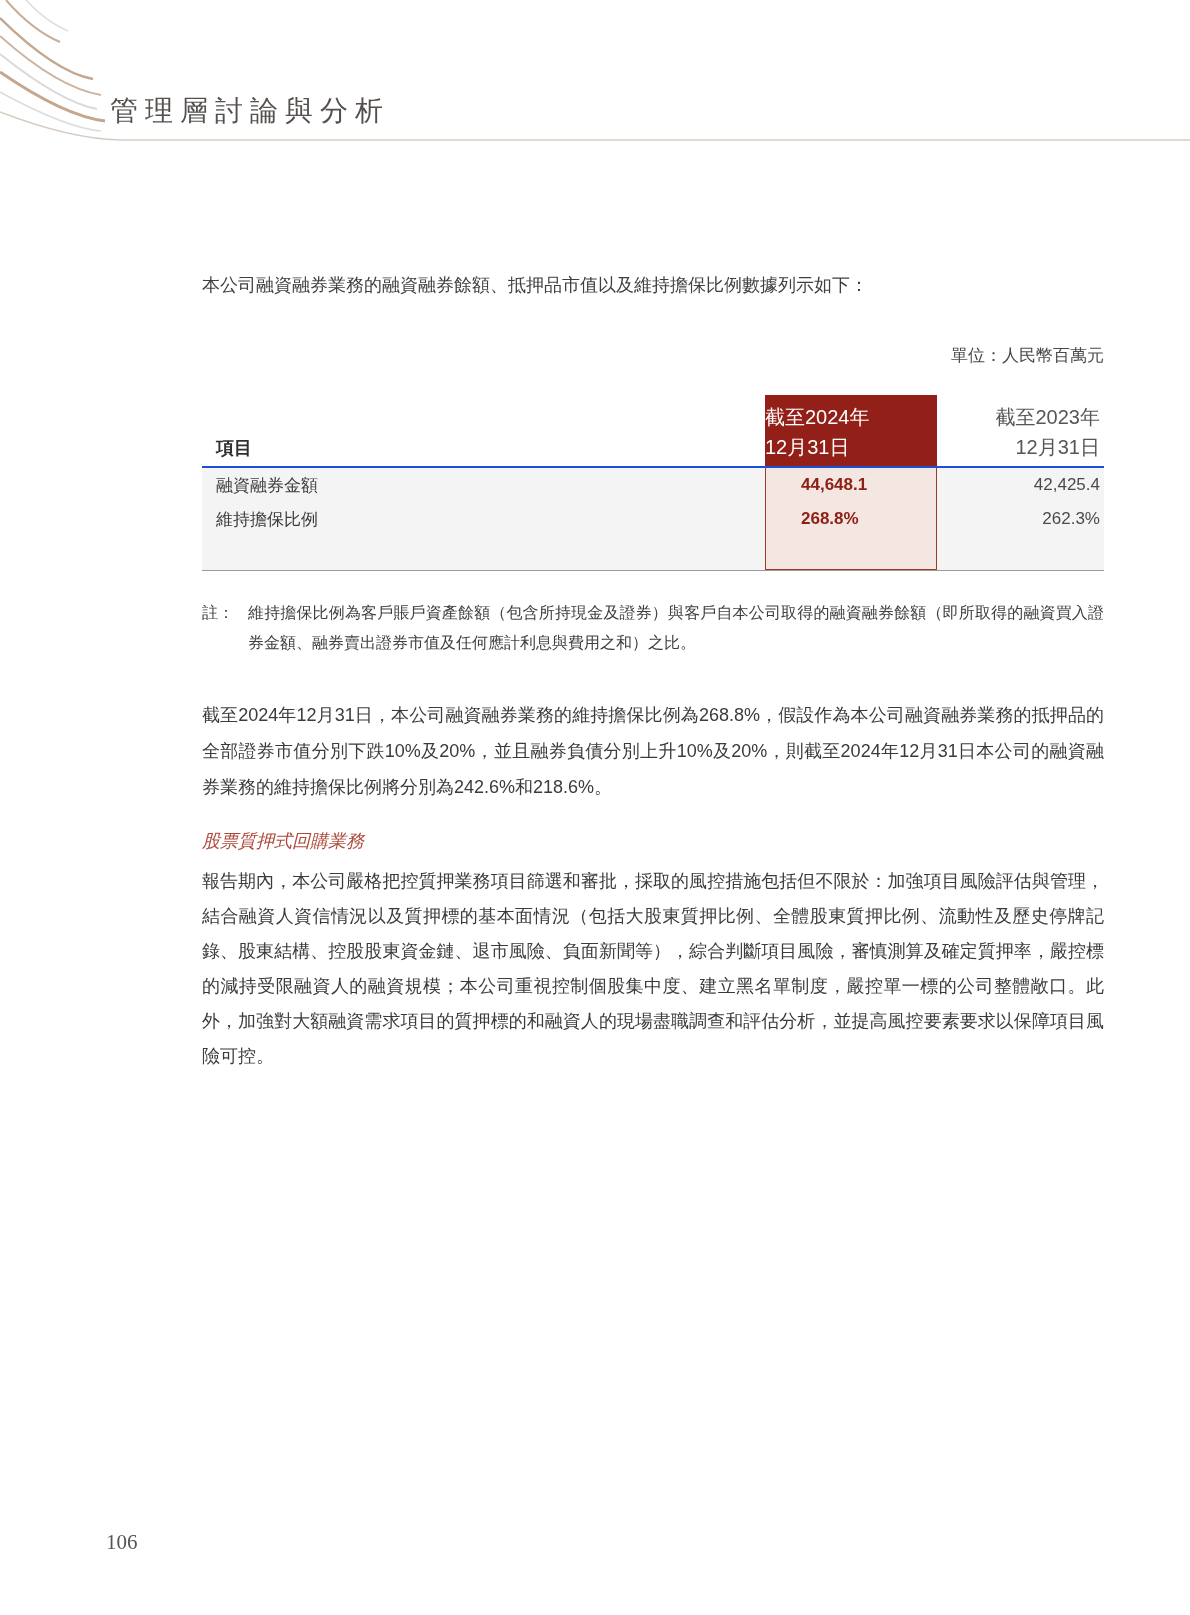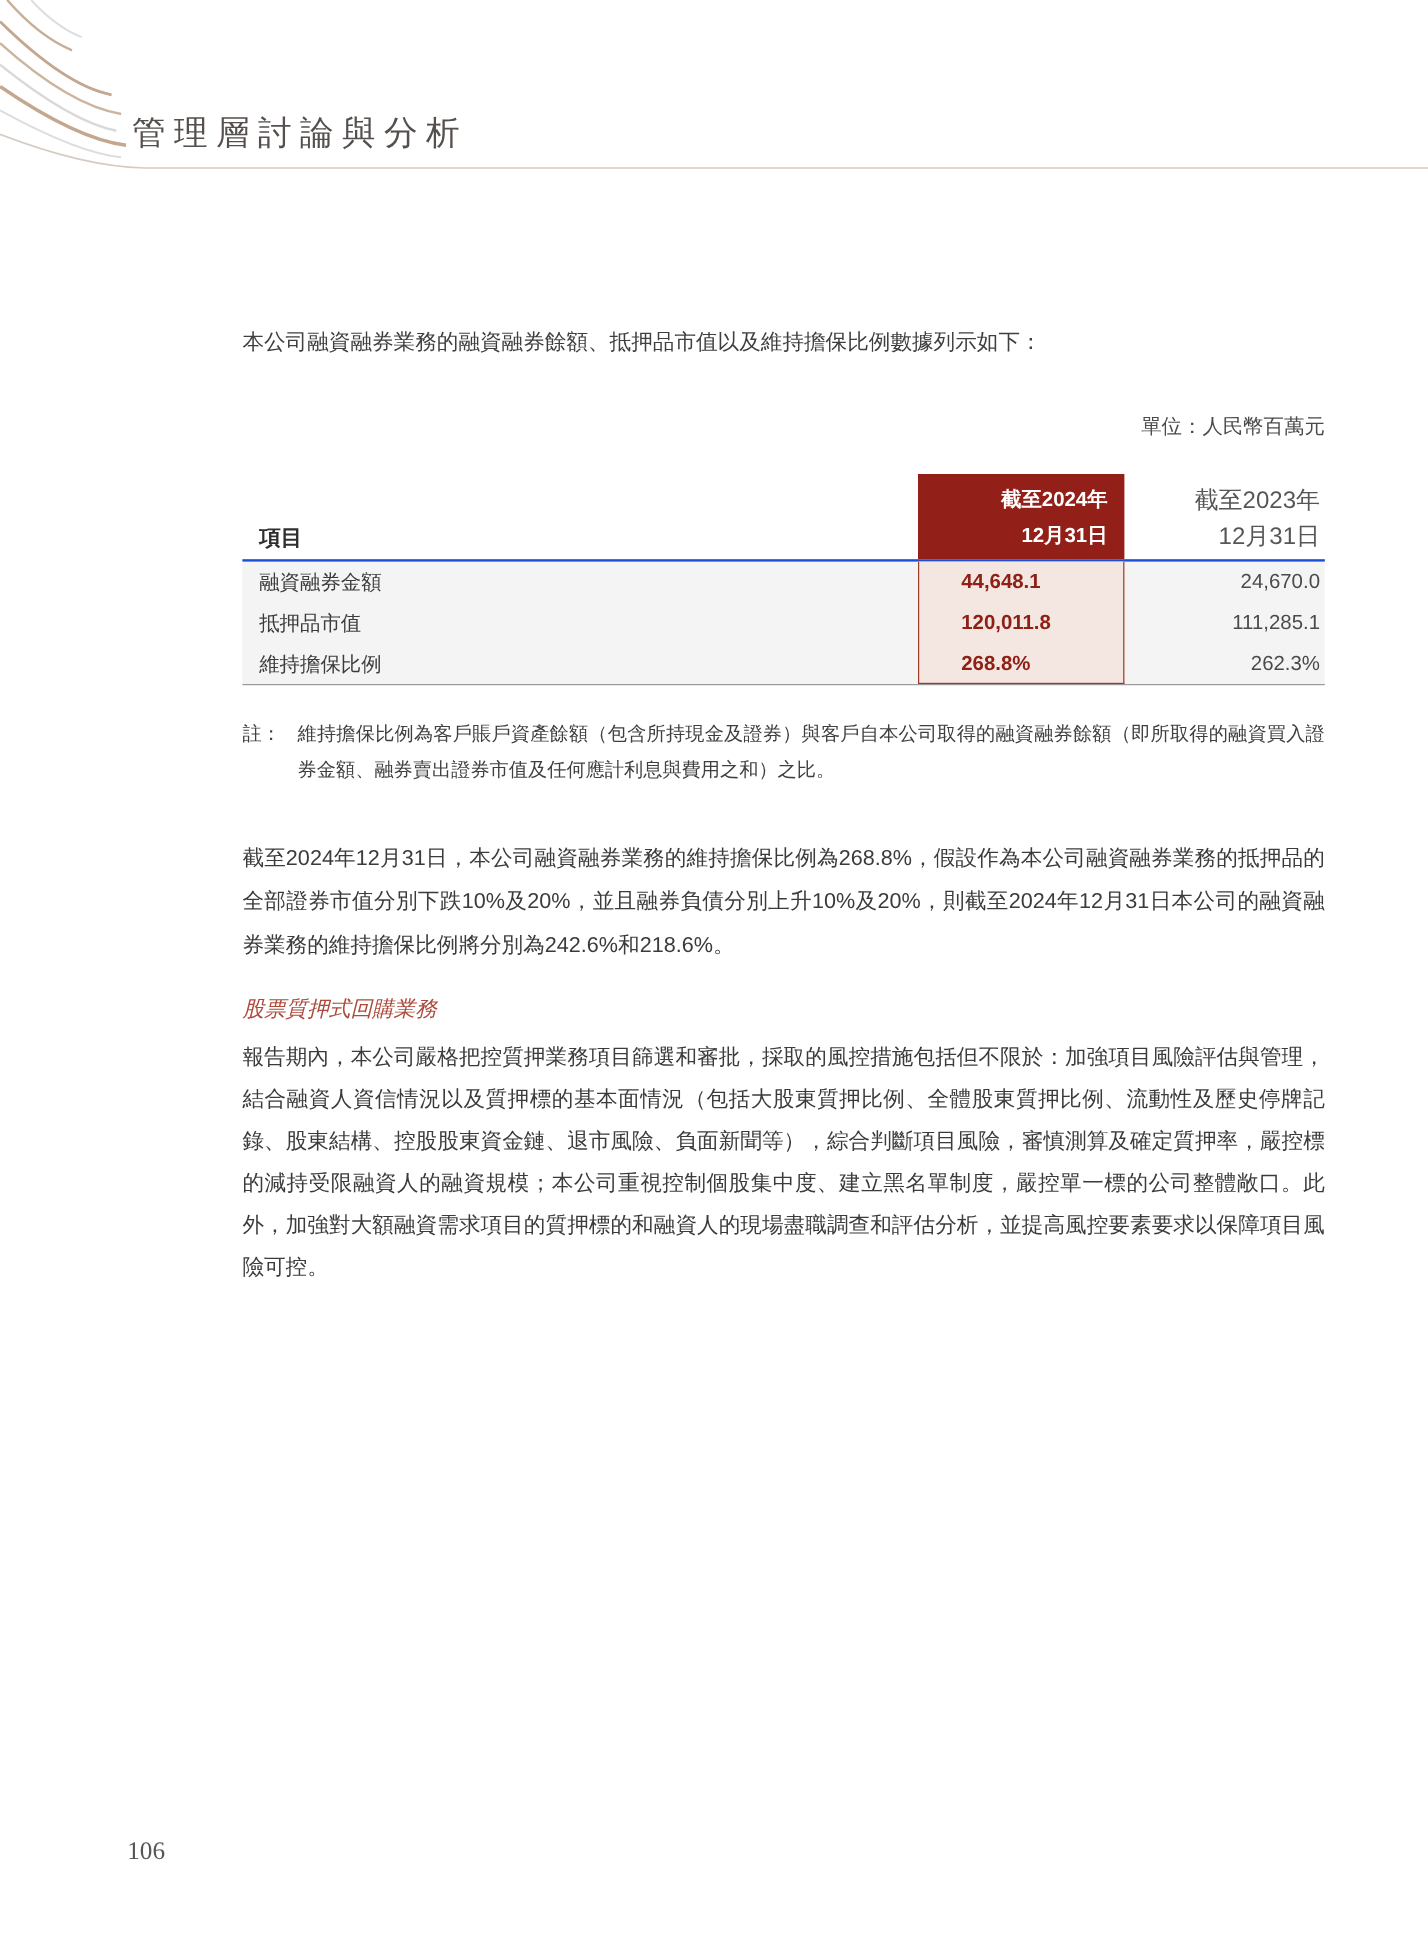--- a/index.html
+++ b/index.html
@@ -22,22 +22,22 @@
   
   .content{position:absolute;left:202px;width:902px;}
   .intro-paragraph{top:270px;font-size:18px;line-height:30px;}
   .unit-label{top:344px;text-align:right;font-size:17px;color:#4a4a4a;}
   
   .fin-table{position:absolute;top:395px;left:202px;width:902px;}
   .tbl-header{position:relative;height:71px;}
   .col-2024-header{
     position:absolute;left:563px;top:0;width:172px;height:71px;
     background:#932018;color:#ffffff;
-    text-align:right;box-sizing:border-box;padding:7px 14px 0 0;
-    font-weight:bold;font-size:17px;line-height:30px;
+    box-sizing:border-box;padding:7px 14px 0 0;
+    font-weight:normal;font-size:20px;line-height:30px;
   }
   .col-2023-header{
     position:absolute;right:4px;top:0;height:71px;
     text-align:right;box-sizing:border-box;padding-top:7px;
     color:#565656;font-size:20px;line-height:30px;
   }
   .item-header{
     position:absolute;left:14px;bottom:6px;
     font-weight:bold;font-size:18px;color:#2f2f2f;
   }
@@ -109,26 +109,21 @@
       <div class="col-2023-header">
         <div>截至2023年</div>
         <div>12月31日</div>
       </div>
     </div>
     <div class="tbl-body">
       <div class="col-2024-highlight"></div>
       <div class="tbl-row">
         <div class="cell-label">融資融券金額</div>
         <div class="cell-2024">44,648.1</div>
-        <div class="cell-2023">24,670.0</div>
-      </div>
-      <div class="tbl-row">
-        <div class="cell-label">抵押品市值</div>
-        <div class="cell-2024">120,011.8</div>
-        <div class="cell-2023">111,285.1</div>
+        <div class="cell-2023">42,425.4</div>
       </div>
       <div class="tbl-row">
         <div class="cell-label">維持擔保比例</div>
         <div class="cell-2024">268.8%</div>
         <div class="cell-2023">262.3%</div>
       </div>
     </div>
   </div>
 
   <div class="content note-block abs">

